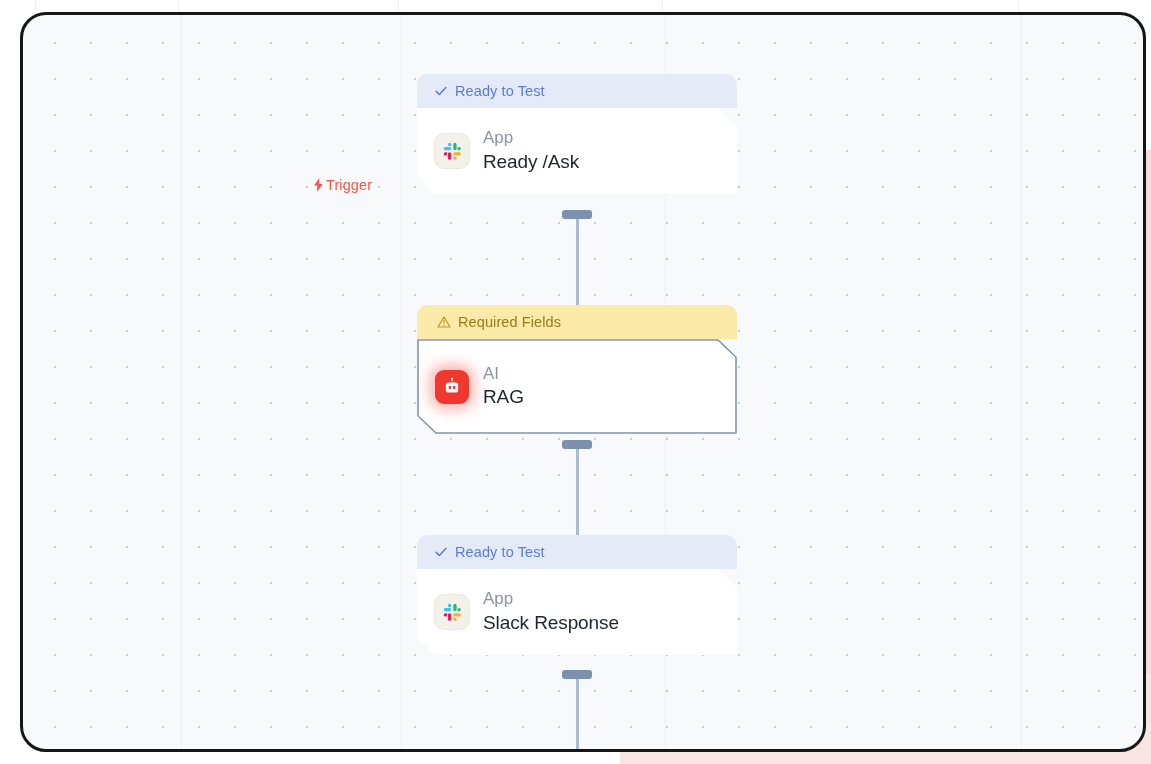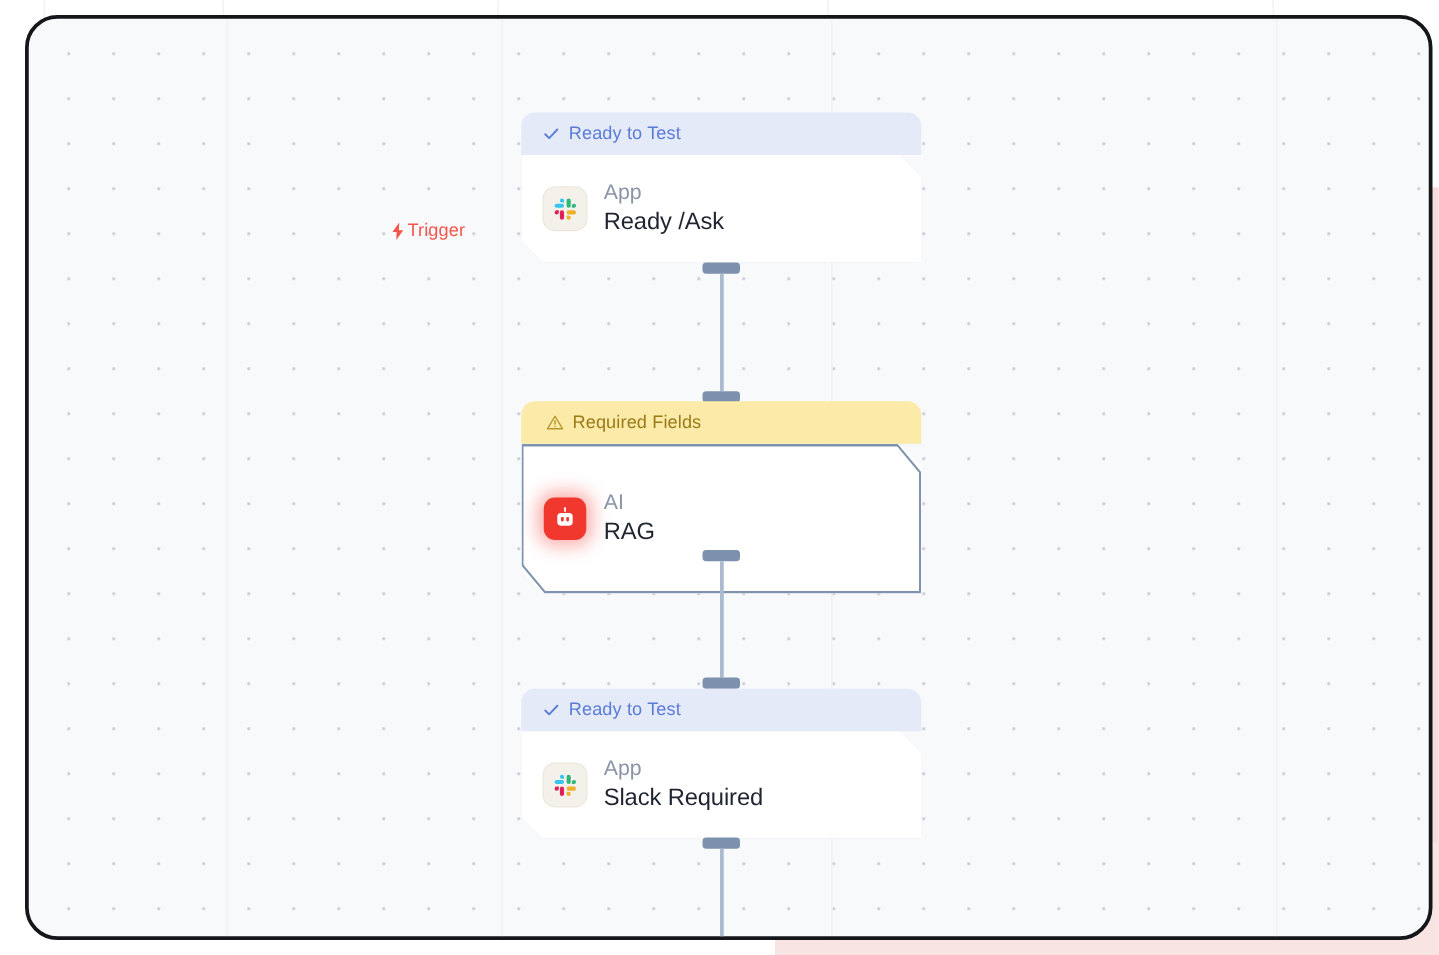--- a/index.html
+++ b/index.html
@@ -113,21 +113,20 @@
 
   .node-header {
     height: 34px;
     border-radius: 11px 11px 0 0;
     display: flex;
     align-items: center;
     gap: 7px;
     padding: 0 0 0 17px;
     font-size: 14.5px;
     letter-spacing: .1px;
-    margin-top: 16px;
   }
   .node-header.ready {
     background: #e4eaf8;
     color: #5b7cd6;
   }
   .node-header.warn {
     background: #fbeaa8;
     color: #9a7b18;
     padding-left: 20px;
   }
@@ -294,21 +293,21 @@
         <div class="node-header warn">
           <span>
             <svg class="hdr-icon" viewBox="0 0 14 14" fill="none">
               <path d="M7 2L13 12H1L7 2z" stroke="#b8952a" stroke-width="1.15" stroke-linejoin="round" fill="none"></path>
               <path d="M7 5.6v2.7" stroke="#b8952a" stroke-width="1.15" stroke-linecap="round"></path>
               <circle cx="7" cy="10.2" r=".65" fill="#b8952a"></circle>
             </svg>
           </span>
           <span>Required Fields</span>
         </div>
-        <div class="node-body selected" style="height:120px;">
+        <div class="node-body selected" style="height:95px;">
           <span class="sel-outline">
             <svg viewBox="0 0 320 100" preserveAspectRatio="none">
               <path d="M1 1 H301 L319 19 V99 H19 L1 81 Z" fill="#ffffff" stroke="#7f93ae" stroke-width="1.6" stroke-linejoin="round"></path>
             </svg>
           </span>
           <span class="node-icon ai" style="position:relative;">
             <svg width="20" height="20" viewBox="0 0 24 24" fill="none">
               <path d="M12 2.4v2.2" stroke="#fff" stroke-width="1.6" stroke-linecap="round"></path>
               <circle cx="12" cy="2.1" r="1.1" fill="#fff"></circle>
               <rect x="4.6" y="6.6" width="14.8" height="12" rx="3.4" fill="#fff"></rect>
@@ -346,21 +345,21 @@
               <path d="M8.3 5.1a2.1 2.1 0 1 1 2.1-2.1v2.1H8.3z" fill="#36c5f0"></path>
               <path d="M8.3 6.2a2.1 2.1 0 0 1 0 4.2H3a2.1 2.1 0 1 1 0-4.2h5.3z" fill="#36c5f0"></path>
               <path d="M18.3 8.3a2.1 2.1 0 1 1 2.1 2.1h-2.1V8.3z" fill="#2eb67d"></path>
               <path d="M17.2 8.3a2.1 2.1 0 0 1-4.2 0V3a2.1 2.1 0 1 1 4.2 0v5.3z" fill="#2eb67d"></path>
               <path d="M15.1 18.3a2.1 2.1 0 1 1-2.1 2.1v-2.1h2.1z" fill="#ecb22e"></path>
               <path d="M15.1 17.2a2.1 2.1 0 0 1 0-4.2h5.3a2.1 2.1 0 1 1 0 4.2h-5.3z" fill="#ecb22e"></path>
             </svg>
           </span>
           <span class="node-text">
             <span class="node-kicker">App</span>
-            <span class="node-title">Slack Required</span>
+            <span class="node-title">Slack Response</span>
           </span>
         </div>
       </div>
 
       <div class="conn-stub" style="left:539px; top:655px; height:85px;">
         <div class="conn-cap"></div>
         <div class="conn-line" style="flex:1 1 auto;"></div>
       </div>
 
     </div>

